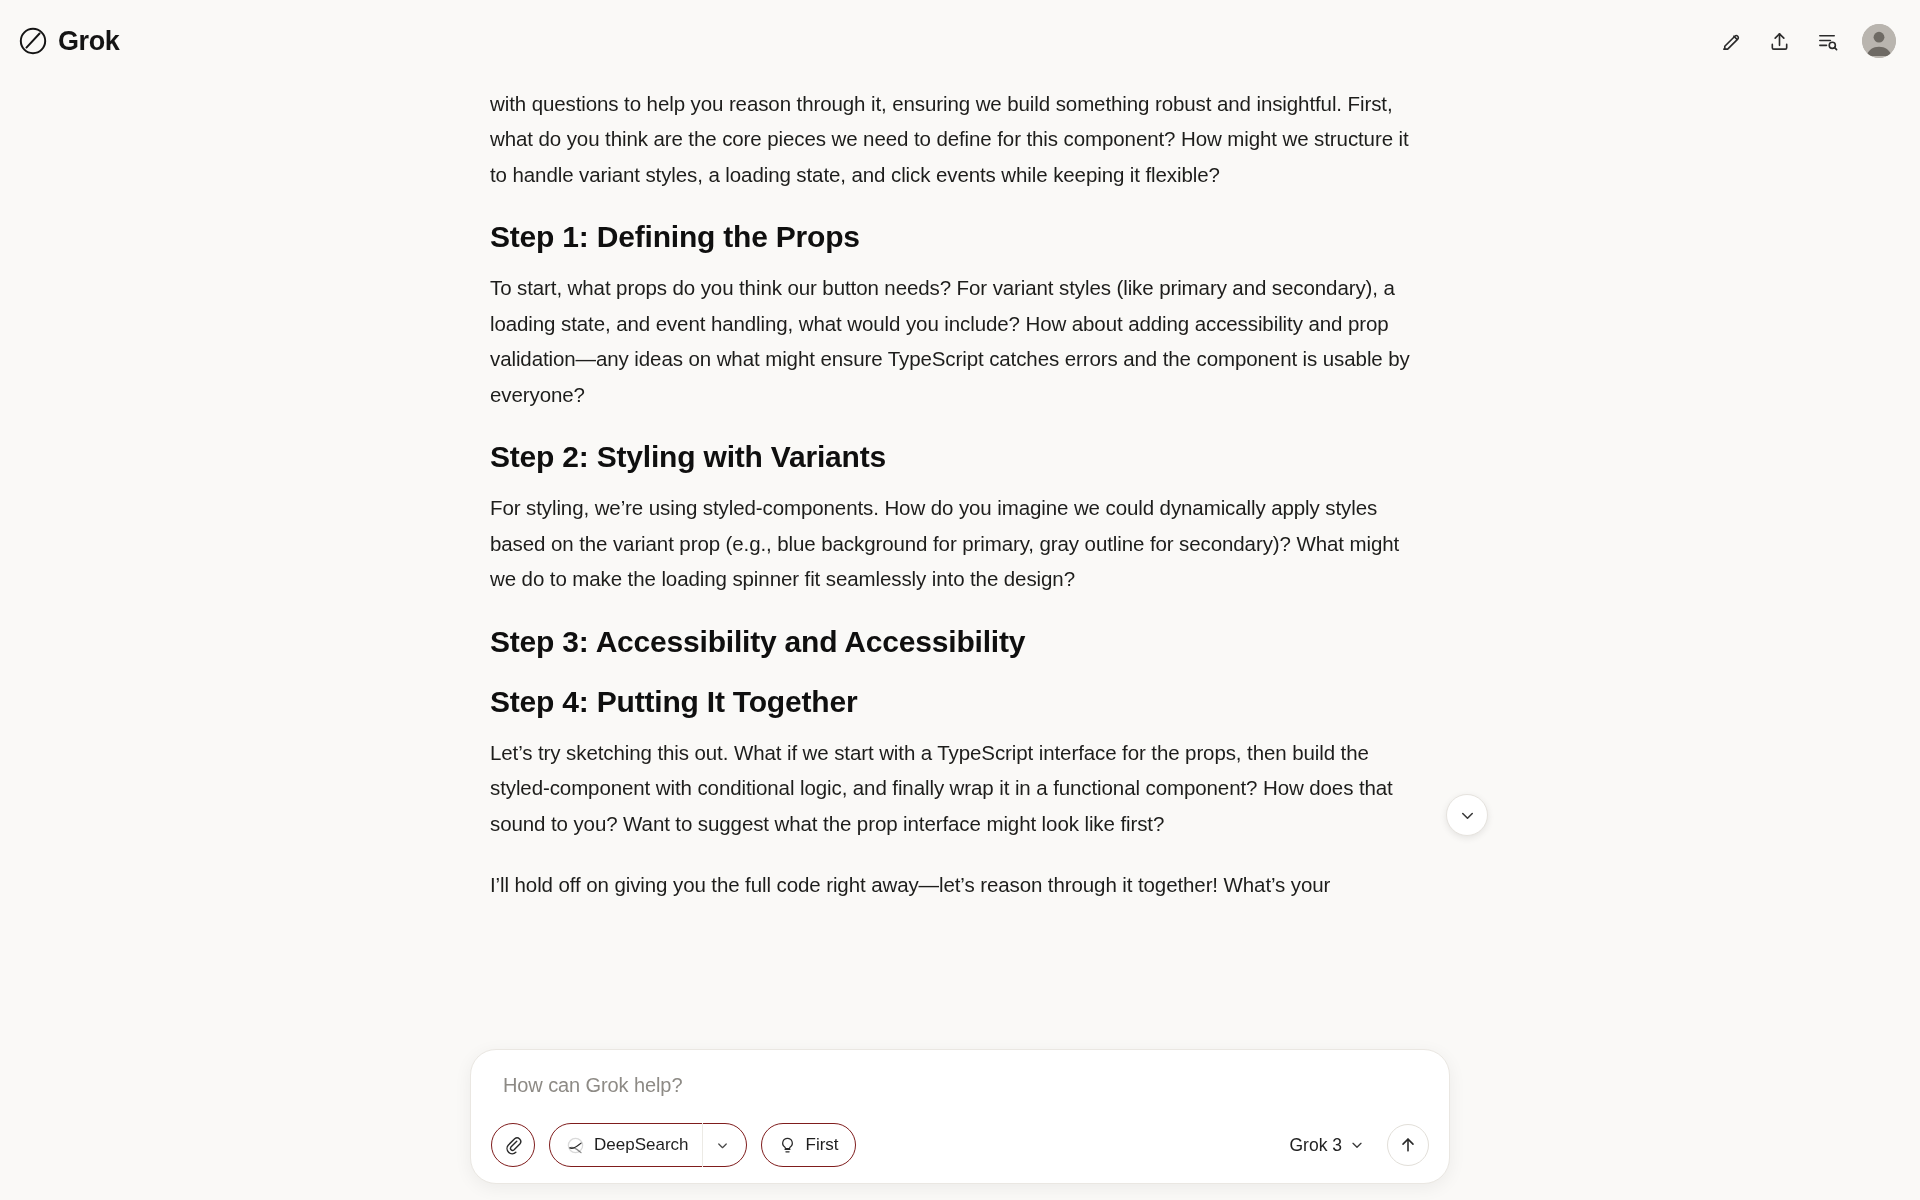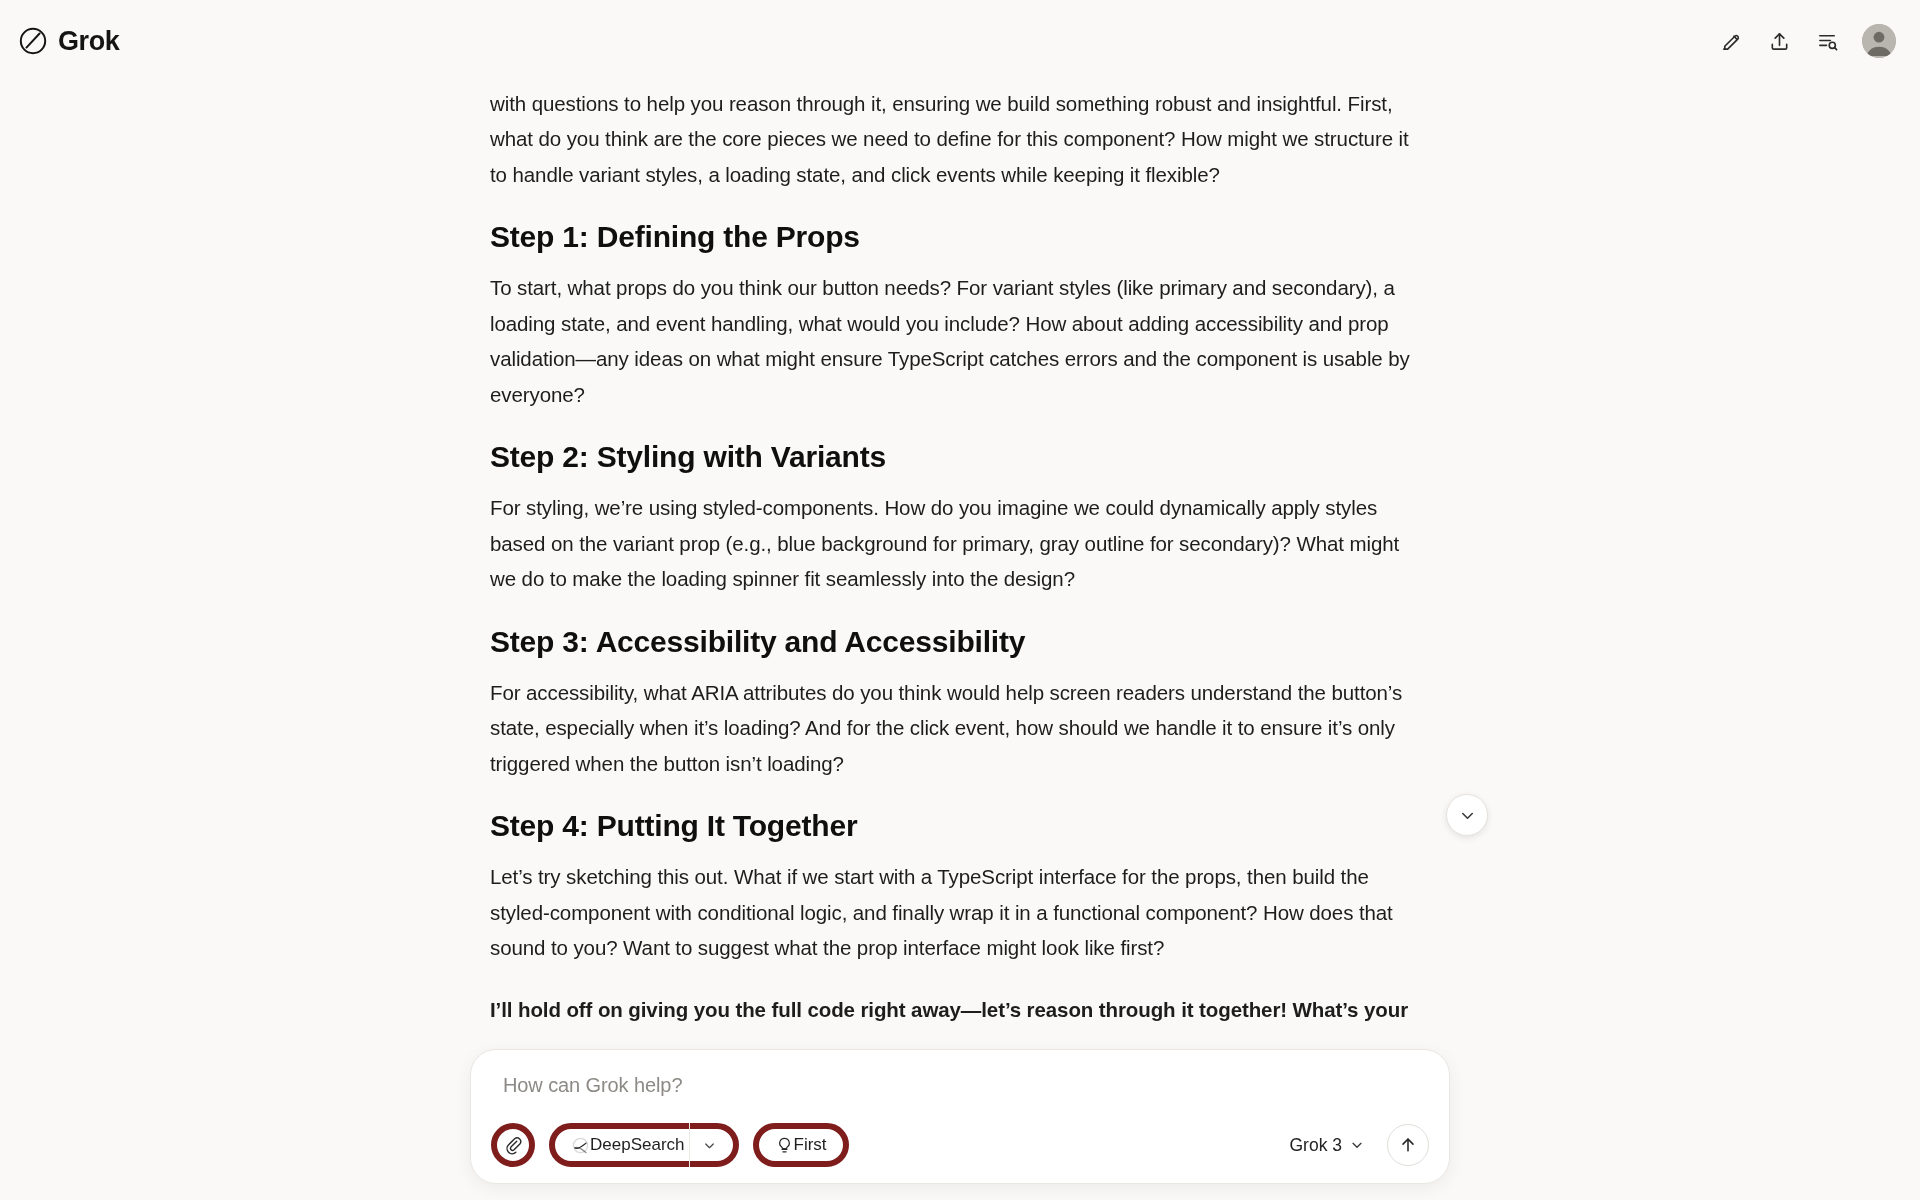--- a/index.html
+++ b/index.html
@@ -73,21 +73,21 @@
     margin: 0 auto;
     padding-top: 10px;
   }
   .para {
     font-size: 20.5px;
     line-height: 35.5px;
     color: #1d1d1b;
     margin: 0 0 26px 0;
     letter-spacing: -0.1px;
   }
-  .para.tight { margin-bottom: 0; font-weight: bold; }
+  .para.tight { margin-bottom: 0; }
   h3.sec {
     font-size: 30px;
     line-height: 30px;
     font-weight: 700;
     color: #0f0f0f;
     margin: 30px 0 18px 0;
     letter-spacing: -0.2px;
   }
 
   
@@ -137,25 +137,26 @@
     cursor: text;
     user-select: none;
   }
   .composer-bar {
     display: flex;
     align-items: center;
     gap: 14px;
   }
   .pill {
     height: 44px;
-    border: 6px solid #7f1d1d;
+    border: 1px solid #7f1d1d;
     border-radius: 22px;
     background: #fff;
     display: flex;
     align-items: center;
+    gap: 9px;
     padding: 0 16px;
     font-size: 17px;
     color: #1f1f1f;
     cursor: pointer;
   }
   .pill.icon-only {
     width: 44px;
     padding: 0;
     justify-content: center;
   }
@@ -237,21 +238,20 @@
   <div class="msg-col">
     <p class="para">Let’s dive into creating this reusable React button component together! I’ll guide you through the process with questions to help you reason through it, ensuring we build something robust and insightful. First, what do you think are the core pieces we need to define for this component? How might we structure it to handle variant styles, a loading state, and click events while keeping it flexible?</p>
 
     <h3 class="sec">Step 1: Defining the Props</h3>
     <p class="para">To start, what props do you think our button needs? For variant styles (like primary and secondary), a loading state, and event handling, what would you include? How about adding accessibility and prop validation—any ideas on what might ensure TypeScript catches errors and the component is usable by everyone?</p>
 
     <h3 class="sec">Step 2: Styling with Variants</h3>
     <p class="para">For styling, we’re using styled-components. How do you imagine we could dynamically apply styles based on the variant prop (e.g., blue background for primary, gray outline for secondary)? What might we do to make the loading spinner fit seamlessly into the design?</p>
 
     <h3 class="sec">Step 3: Accessibility and Accessibility</h3>
-    <p class="para">For accessibility, what ARIA attributes do you think would help screen readers understand the button’s state, especially when it’s loading? And for the click event, how should we handle it to ensure it’s only triggered when the button isn’t loading?</p>
 
     <h3 class="sec">Step 4: Putting It Together</h3>
     <p class="para">Let’s try sketching this out. What if we start with a TypeScript interface for the props, then build the styled-component with conditional logic, and finally wrap it in a functional component? How does that sound to you? Want to suggest what the prop interface might look like first?</p>
 
     <p class="para tight">I’ll hold off on giving you the full code right away—let’s reason through it together! What’s your</p>
   </div>
 </div>
 
 <div class="fade"></div>
 

